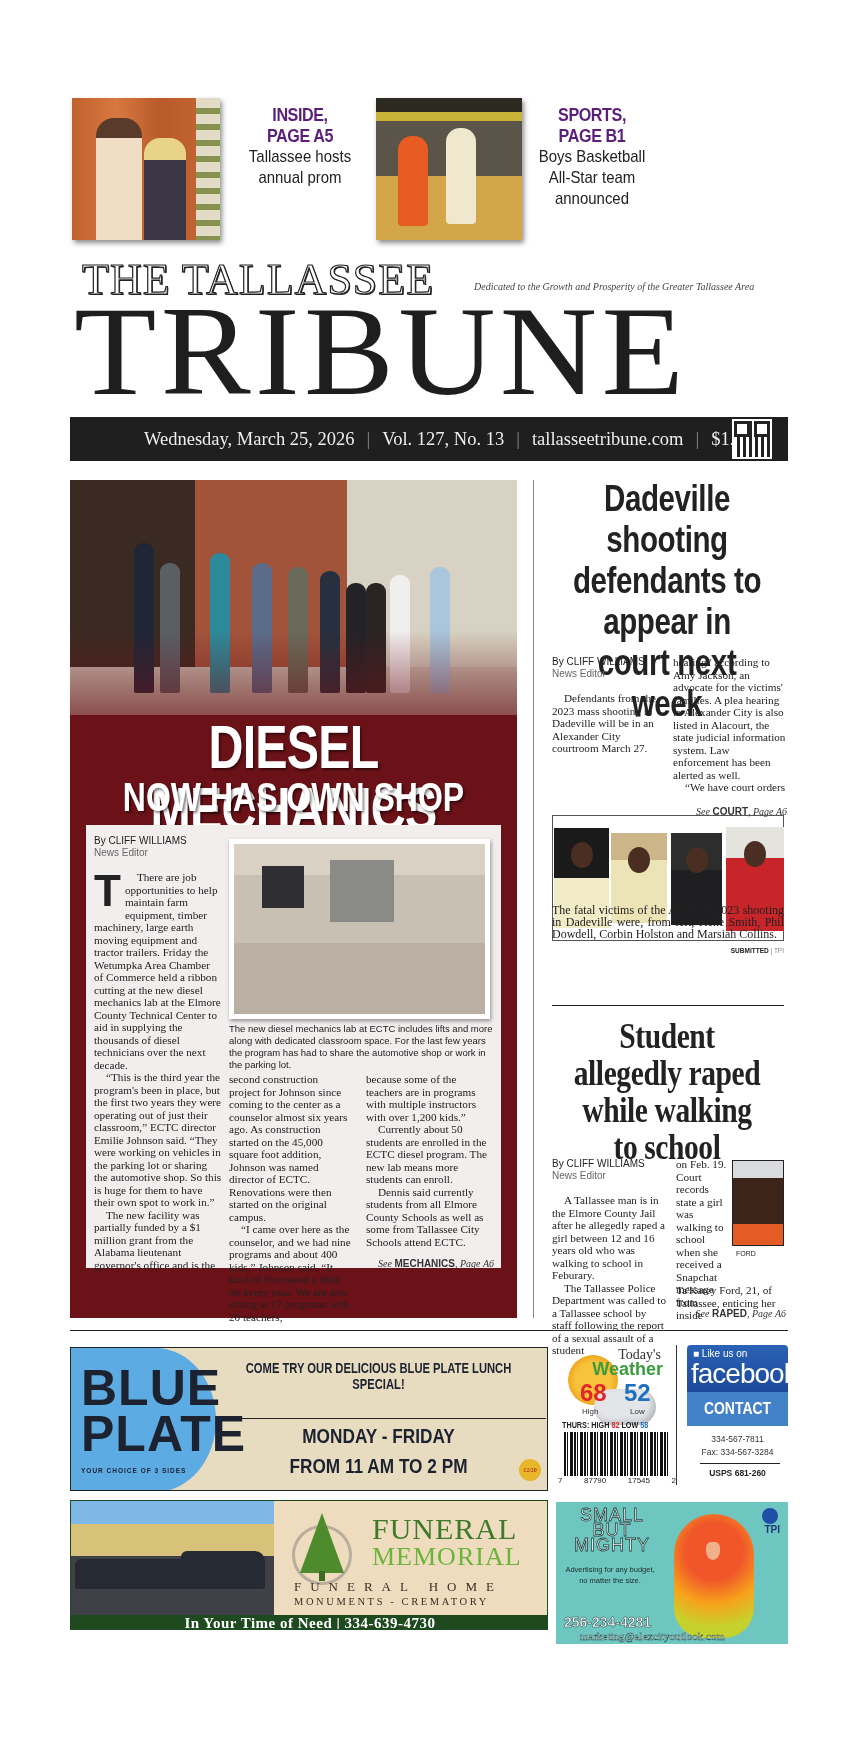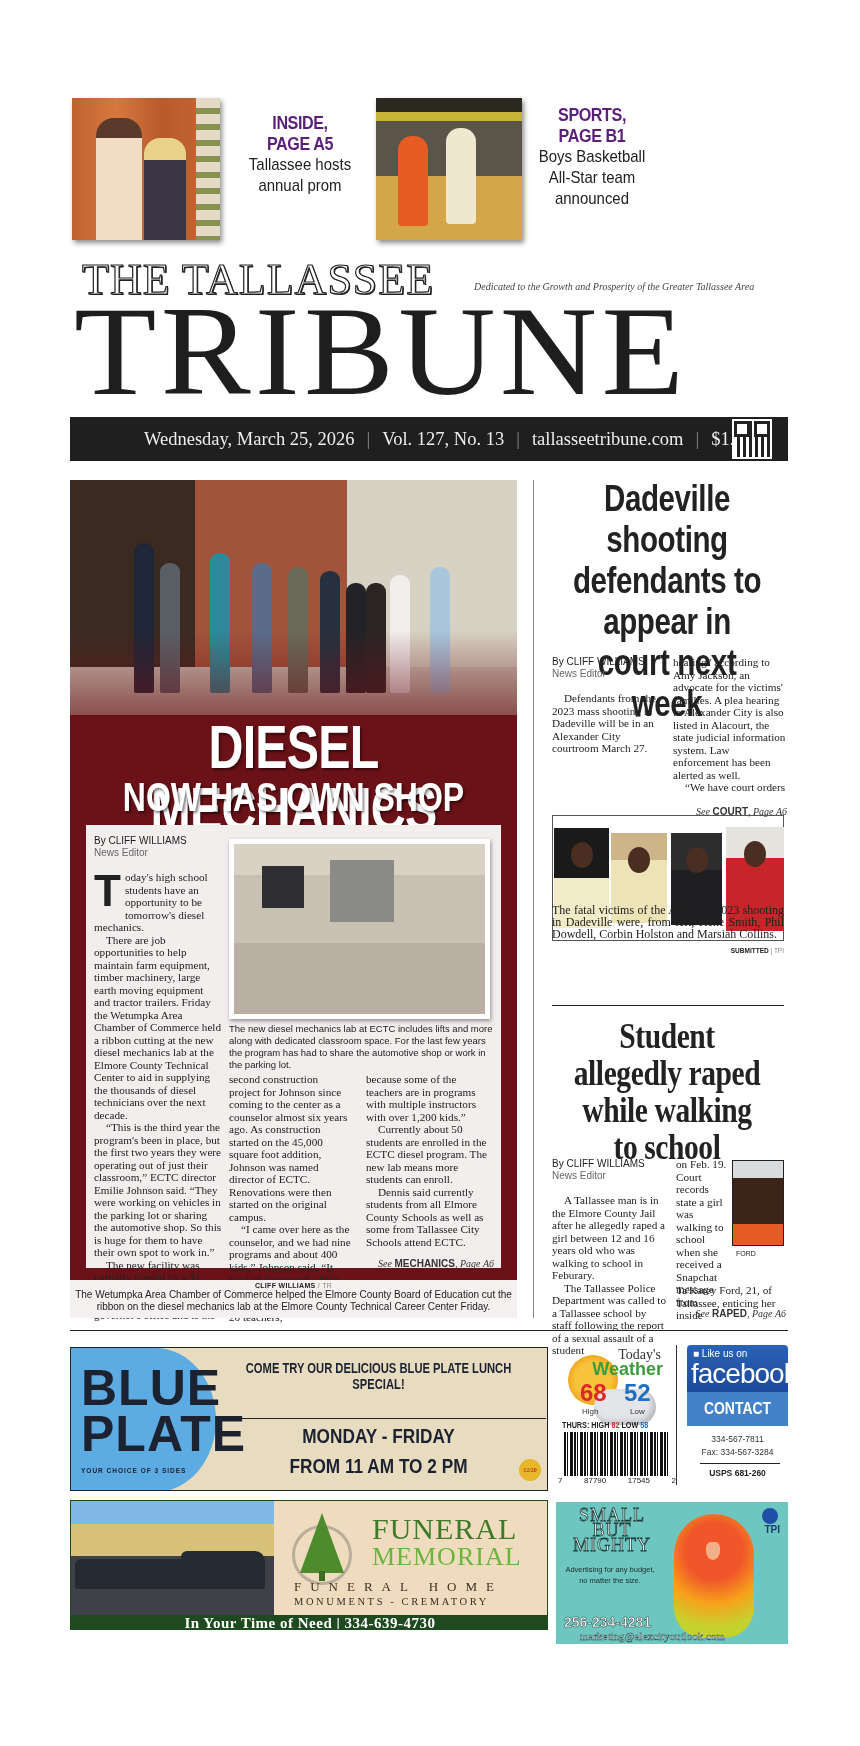--- a/index.html
+++ b/index.html
@@ -124,38 +124,38 @@
   .tree { position:absolute; left: 26px; top: 12px; width: 0; height: 0; border-left: 22px solid transparent; border-right: 22px solid transparent; border-bottom: 60px solid #4d8b2d; }
   .trunk { position:absolute; left: 45px; top: 70px; width: 6px; height: 10px; background:#3c6b22; }
   .tree-ring { position:absolute; left: 18px; top: 24px; width: 60px; height: 60px; border-radius: 50%; border: 3px solid #b9ad9c; }
   .lv-name { position:absolute; left: 98px; top: 14px; font-family:"Liberation Serif", serif; color:#3e7a2a; font-size: 30px; line-height: 28px; letter-spacing: 1px; }
   .lv-name2 { position:absolute; left: 98px; top: 42px; font-family:"Liberation Serif", serif; color:#6ab63c; font-size: 26px; line-height: 28px; letter-spacing: 1px; }
   .lv-fh { position:absolute; left: 20px; top: 78px; width: 250px; font-family:"Liberation Serif", serif; color:#3a3024; font-size: 13px; letter-spacing: 9px; }
   .lv-mon { position:absolute; left: 20px; top: 95px; width: 250px; font-family:"Liberation Serif", serif; color:#3a3024; font-size: 10.5px; letter-spacing: 2.6px; }
   .lv-bar { position:absolute; left: 0; top: 114px; width: 478px; height: 16px; background:#1f4a1f; color:#fff; text-align:center; font-family:"Liberation Serif", serif; font-weight:700; font-size: 15px; line-height: 16px; letter-spacing: .5px; }
 
   .tpi { left: 556px; top: 1502px; width: 232px; height: 142px; background:#6dc6c0; }
-  .tpi-title { position:absolute; left: 6px; top: 6px; width: 100px; text-align:center; font-family:Liberation Serif, serif; color:#fff; -webkit-text-stroke: .8px #1d3c3a; font-size: 18px; line-height: 15px; letter-spacing: 1px; }
+  .tpi-title { position:absolute; left: 6px; top: 6px; width: 100px; text-align:center; font-family:Liberation Sans, sans-serif; color:#fff; -webkit-text-stroke: .8px #1d3c3a; font-size: 18px; line-height: 15px; letter-spacing: 1px; }
   .tpi-sub { position:absolute; left: 2px; top: 62px; width: 104px; text-align:center; font-family:"Liberation Sans", sans-serif; font-size: 7.5px; line-height: 11px; color:#1d2b2b; }
   .tpi-phone { position:absolute; left: 8px; top: 112px; font-family:"Liberation Sans", sans-serif; font-weight:700; color:#fff; -webkit-text-stroke:.5px #1d3c3a; font-size: 14px; }
   .tpi-mail { position:absolute; left: 8px; top: 128px; font-family:"Liberation Serif", serif; color:#fff; -webkit-text-stroke:.4px #1d3c3a; font-size: 11px; margin-left: 16px; }
   .bird { position:absolute; left: 118px; top: 12px; width: 80px; height: 124px; border-radius: 40px 40px 30px 30px; background: radial-gradient(circle at 50% 30%, #f0562a 30%, #f7a21b 55%, #c5d22d 80%); }
   .beak { position:absolute; left: 150px; top: 40px; width: 14px; height: 18px; background:#f2b08a; border-radius: 40% 40% 60% 60%; }
   .tpi-logo { position:absolute; right: 10px; top: 6px; width: 16px; height: 16px; border-radius: 50%; background:#1f4ea8; }
   .tpi-logo-text { position:absolute; right: 8px; top: 22px; font-family:"Liberation Sans", sans-serif; font-weight:700; font-size: 10px; color:#1f3a70; }
 </style>
 </head>
 <body>
 
 <div class="teaser-photo prom-photo">
   <div class="flowers"></div>
   <div class="king"></div>
   <div class="queen"></div>
 </div>
-<div class="teaser-text" style="left:236px; top:104px; width:128px;margin-top:8px;">
+<div class="teaser-text" style="left:236px; top:104px; width:128px;">
   <div class="teaser-kicker">INSIDE,</div>
   <div class="teaser-kicker">PAGE A5</div>
   <div class="teaser-desc">Tallassee hosts</div>
   <div class="teaser-desc">annual prom</div>
 </div>
 
 <div class="teaser-photo hoops-photo">
   <div class="p1"></div>
   <div class="p2"></div>
 </div>
@@ -199,21 +199,20 @@
   </div>
   <div class="hl1">DIESEL MECHANICS</div>
   <div class="hl2">NOW HAS OWN SHOP AT ECTC</div>
 
   <div class="story-box">
     <div class="abs" style="left:8px; top:10px; width:128px;">
       <div class="byline">By CLIFF WILLIAMS</div>
       <div class="byrole">News Editor</div>
       <div class="body-text" style="margin-top:12px;">
         <span class="dropcap">T</span>
-        <p style="text-indent:0;">oday's high school students have an opportunity to be tomorrow's diesel mechanics.</p>
         <p>There are job opportunities to help maintain farm equipment, timber machinery, large earth moving equipment and tractor trailers. Friday the Wetumpka Area Chamber of Commerce held a ribbon cutting at the new diesel mechanics lab at the Elmore County Technical Center to aid in supplying the thousands of diesel technicians over the next decade.</p>
         <p>“This is the third year the program's been in place, but the first two years they were operating out of just their classroom,” ECTC director Emilie Johnson said. “They were working on vehicles in the parking lot or sharing the automotive shop. So this is huge for them to have their own spot to work in.”</p>
         <p>The new facility was partially funded by a $1 million grant from the Alabama lieutenant governor's office and is the</p>
       </div>
     </div>
     <div class="inset-photo">
       <div class="img">
         <div class="win"></div>
         <div class="door"></div>
       </div>
@@ -226,24 +225,20 @@
     <div class="abs body-text" style="left:280px; top:248px; width:128px;">
       <p style="text-indent:0;">because some of the teachers are in programs with multiple instructors with over 1,200 kids.”</p>
       <p>Currently about 50 students are enrolled in the ECTC diesel program. The new lab means more students can enroll.</p>
       <p>Dennis said currently students from all Elmore County Schools as well as some from Tallassee City Schools attend ECTC.</p>
       <div class="see-ref" style="margin-top:10px;">
         <span>See</span> <b>MECHANICS</b><span>, Page A6</span>
       </div>
     </div>
   </div>
 
-  <div class="main-cap">
-    <div class="credit"><span style="color:#222;font-weight:700;">CLIFF WILLIAMS</span> <span>/ TR</span></div>
-    <div class="cap">The Wetumpka Area Chamber of Commerce helped the Elmore County Board of Education cut the ribbon on the diesel mechanics lab at the Elmore County Technical Career Center Friday.</div>
-  </div>
 </div>
 
 <div class="col-rule"></div>
 
 <div class="side-hl dade-hl">Dadeville shooting defendants to appear in court next week</div>
 <div class="abs" style="left:552px; top:656px; width:110px;">
   <div class="byline">By CLIFF WILLIAMS</div>
   <div class="byrole">News Editor</div>
   <div class="body-text" style="margin-top:12px;">
     <p>Defendants from the 2023 mass shooting in Dadeville will be in an Alexander City courtroom March 27.</p>

